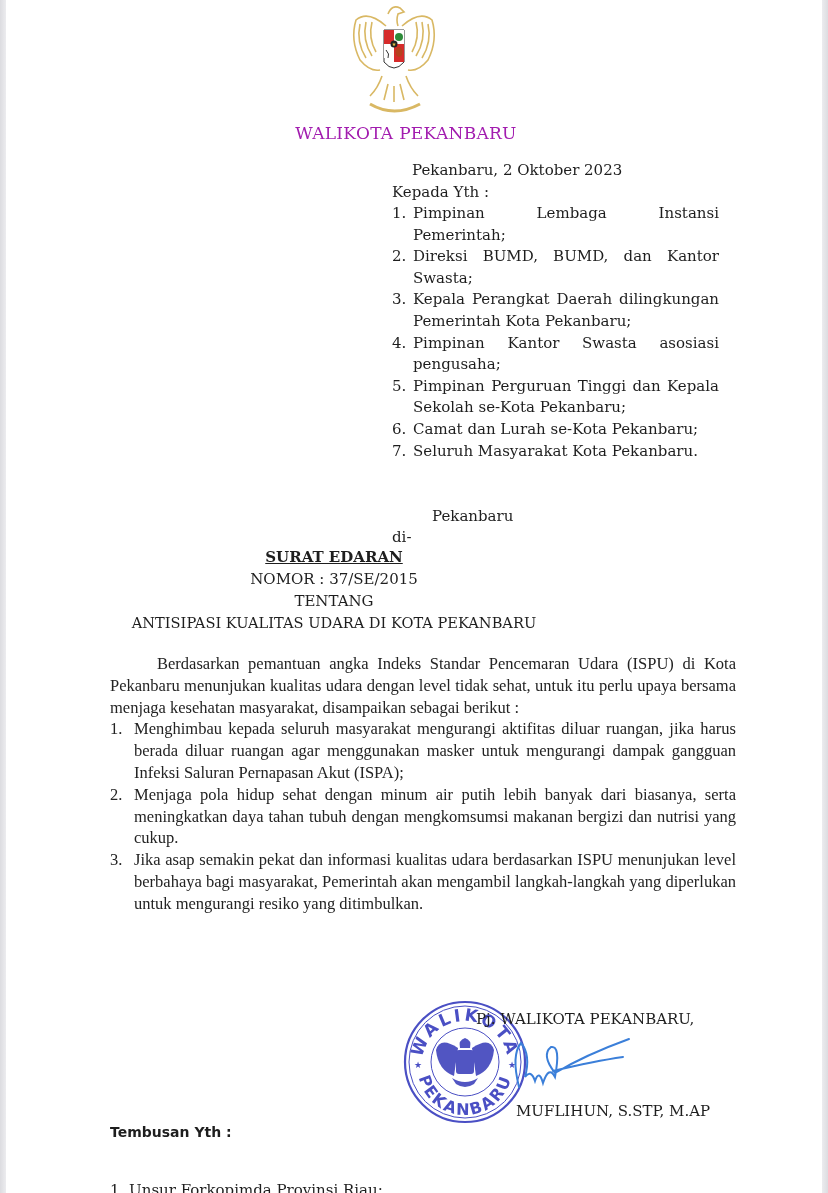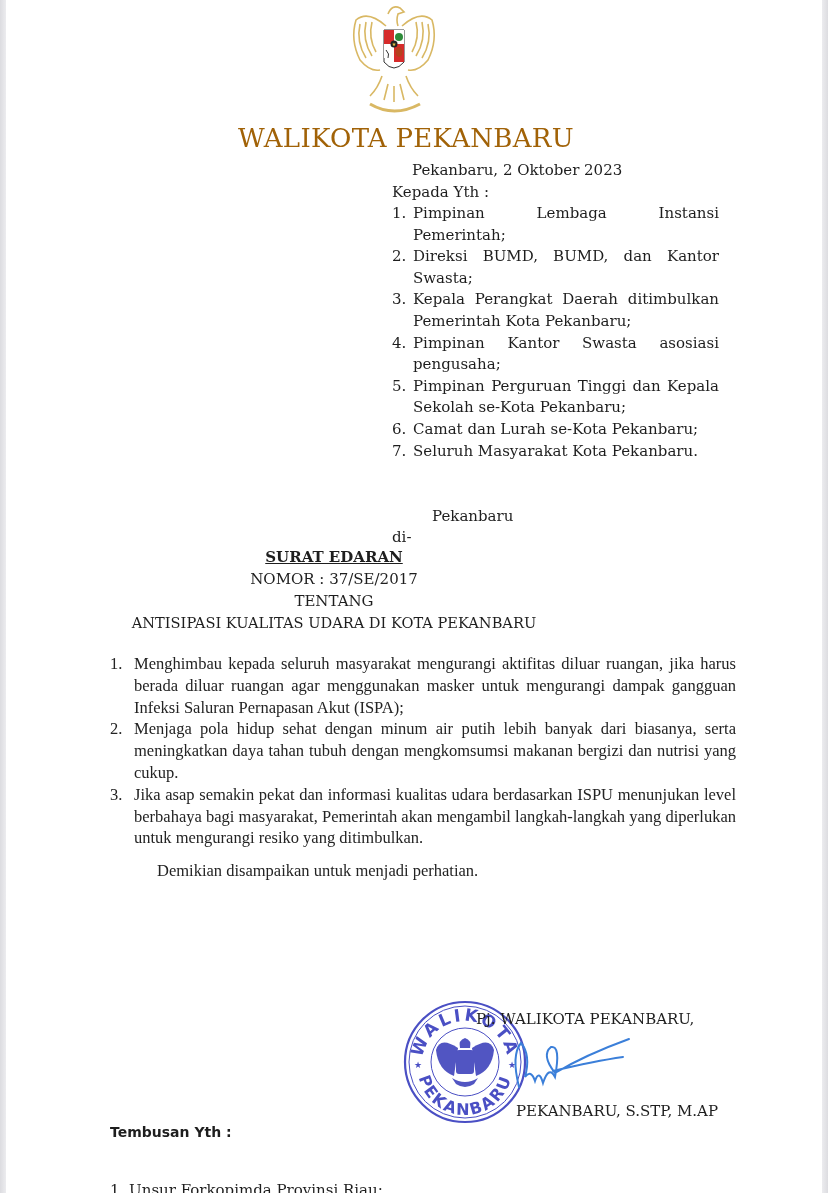--- a/index.html
+++ b/index.html
@@ -10,21 +10,21 @@
     color: #1e1e1e;
   }
   .edge-left { position: absolute; left: 0; top: 0; width: 6px; height: 1193px;
     background: linear-gradient(to right, #dcdce0, #ececef); }
   .edge-right { position: absolute; right: 0; top: 0; width: 6px; height: 1193px;
     background: linear-gradient(to left, #dcdce0, #ececef); }
 
   .emblem { position: absolute; left: 348px; top: 0; width: 92px; height: 118px; }
   .abs { position: absolute; white-space: nowrap; }
   .t15 { font-size: 15px; line-height: 21.5px; }
-  .title { left: 0; width: 812px; text-align: center; top: 123px; font-size: 26px; letter-spacing: 0.3px; color: #a16207; }
+  .title { left: 0; width: 812px; text-align: center; top: 123px; font-size: 17px; letter-spacing: 0.3px; color: #a21caf; }
 
   .recip { position: absolute; left: 392px; width: 327px; }
   .ritem { display: flex; font-size: 15px; line-height: 21.6px; }
   .ritem .num { width: 21px; flex: none; }
   .ritem .txt { flex: 1; text-align: justify; text-align-last: left; white-space: normal; }
 
   .center { left: 0; width: 668px; text-align: center; }
   .bold-u { font-weight: bold; text-decoration: underline; }
 
   .body-text { position: absolute; left: 110px; width: 626px;
@@ -84,21 +84,21 @@
   <div class="ritem">
     <span class="num">1.</span>
     <span class="txt">Pimpinan Lembaga Instansi Pemerintah;</span>
   </div>
   <div class="ritem">
     <span class="num">2.</span>
     <span class="txt">Direksi BUMD, BUMD, dan Kantor Swasta;</span>
   </div>
   <div class="ritem">
     <span class="num">3.</span>
-    <span class="txt">Kepala Perangkat Daerah ditimbulkan Pemerintah Kota Pekanbaru;</span>
+    <span class="txt">Kepala Perangkat Daerah dilingkungan Pemerintah Kota Pekanbaru;</span>
   </div>
   <div class="ritem">
     <span class="num">4.</span>
     <span class="txt">Pimpinan Kantor Swasta asosiasi pengusaha;</span>
   </div>
   <div class="ritem">
     <span class="num">5.</span>
     <span class="txt">Pimpinan Perguruan Tinggi dan Kepala Sekolah se-Kota Pekanbaru;</span>
   </div>
   <div class="ritem">
@@ -108,40 +108,40 @@
   <div class="ritem">
     <span class="num">7.</span>
     <span class="txt">Seluruh Masyarakat Kota Pekanbaru.</span>
   </div>
 </div>
 
 <div class="abs t15" style="left:392px; top:501px;margin-top:26px;">di-</div>
 <div class="abs t15" style="left:432px; top:506px;">Pekanbaru</div>
 
 <div class="abs center t15 bold-u" style="top:547px;">SURAT EDARAN</div>
-<div class="abs center t15" style="top:569px;">NOMOR : 37/SE/2017</div>
+<div class="abs center t15" style="top:569px;">NOMOR : 37/SE/2015</div>
 <div class="abs center t15" style="top:591px;">TENTANG</div>
 <div class="abs center t15" style="top:612px; font-size:14.6px;">ANTISIPASI KUALITAS UDARA DI KOTA PEKANBARU</div>
 
 <div class="body-text" style="top:653px;">
+  <p class="para">Berdasarkan pemantuan angka Indeks Standar Pencemaran Udara (ISPU) di Kota Pekanbaru menunjukan kualitas udara dengan level tidak sehat, untuk itu perlu upaya bersama menjaga kesehatan masyarakat, disampaikan sebagai berikut :</p>
   <div class="blist">
     <div class="bitem">
       <span class="num">1.</span>
       <span class="txt">Menghimbau kepada seluruh masyarakat  mengurangi aktifitas diluar ruangan, jika harus berada diluar ruangan agar menggunakan masker untuk mengurangi dampak gangguan Infeksi Saluran Pernapasan Akut (ISPA);</span>
     </div>
     <div class="bitem">
       <span class="num">2.</span>
       <span class="txt">Menjaga pola hidup sehat dengan minum air putih lebih banyak dari biasanya, serta meningkatkan daya tahan tubuh dengan mengkomsumsi makanan bergizi dan nutrisi yang cukup.</span>
     </div>
     <div class="bitem">
       <span class="num">3.</span>
       <span class="txt">Jika asap semakin pekat dan informasi kualitas udara berdasarkan ISPU menunjukan level berbahaya bagi masyarakat, Pemerintah akan mengambil langkah-langkah yang diperlukan untuk mengurangi resiko yang ditimbulkan.</span>
     </div>
   </div>
-  <div class="closing">Demikian disampaikan untuk menjadi perhatian.</div>
 </div>
 
 <svg class="stamp" viewBox="0 0 130 138">
   <defs>
     <path id="arcTop" d="M22 72 A43 43 0 0 1 108 72"></path>
     <path id="arcBot" d="M18 76 A47 47 0 0 0 112 76"></path>
   </defs>
   <g fill="none" stroke="#4a4fc4">
     <circle cx="65" cy="70" r="60" stroke-width="2.2"></circle>
     <circle cx="65" cy="70" r="56" stroke-width="1"></circle>
@@ -162,17 +162,17 @@
     <rect x="56" y="58" width="18" height="24" rx="3"></rect>
     <path d="M52 86 Q65 94 78 86 L74 92 Q65 98 56 92 Z"></path>
   </g>
 </svg>
 
 <svg class="sig" viewBox="0 0 130 80">
   <path d="M14 62 Q6 30 16 18 Q26 30 20 52 Q26 44 30 56 Q34 44 38 58 Q44 40 50 52 Q56 20 46 22 Q36 30 50 48 Q80 30 124 14 M48 46 Q90 36 118 32" fill="none" stroke="#3b7fd9" stroke-width="2" stroke-linecap="round"></path>
 </svg>
 
 <div class="abs t15" style="left:476px; top:1009px;">Pj. WALIKOTA PEKANBARU,</div>
-<div class="abs t15" style="left:516px; top:1101px;">PEKANBARU, S.STP, M.AP</div>
+<div class="abs t15" style="left:516px; top:1101px;">MUFLIHUN, S.STP, M.AP</div>
 
 <div class="abs cc-title" style="left:110px; top:1124px;">Tembusan Yth :</div>
 <div class="abs t15 cc-item" style="left:110px; top:1144px;">1. Unsur Forkopimda Provinsi Riau;</div>
 <div class="abs t15 cc-item" style="left:125px; top:1166px;">2. Unsur Forkopimda Kota Pekanbaru.</div>
 
 </body></html>

